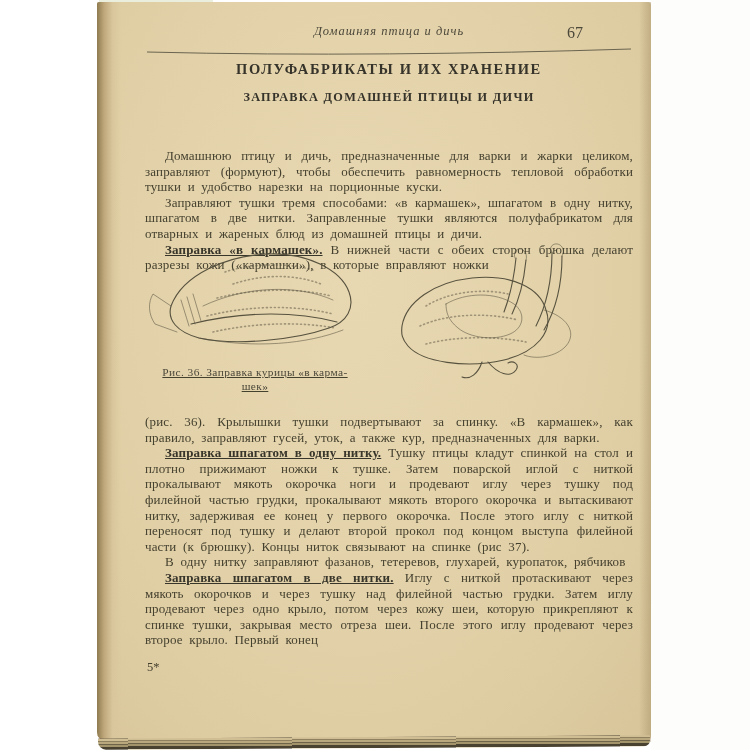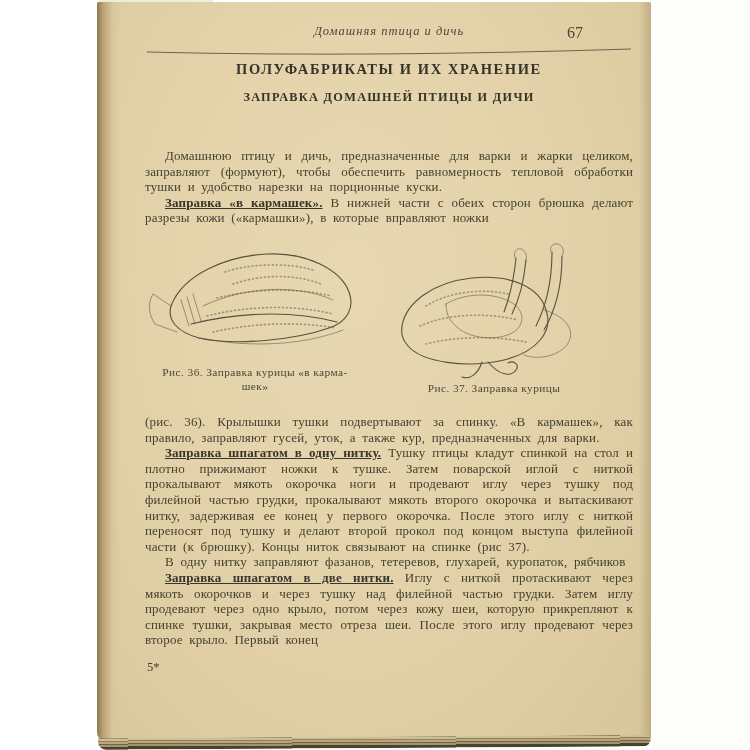--- a/index.html
+++ b/index.html
@@ -27,21 +27,21 @@
   .head-rule{top:41px;height:10px;}
   .h1{top:59px;font-weight:bold;font-size:14.5px;letter-spacing:1.6px;text-align:center;color:#36332a;}
   .h2{top:88px;font-weight:bold;font-size:12.3px;letter-spacing:1.3px;text-align:center;color:#36332a;}
   .bodytext{font-size:13px;line-height:15.6px;text-align:justify;word-spacing:3.2px;letter-spacing:.15px;}
   .tb1{top:100px;margin-top:46px;}
   .tb2{top:412px;}
   .para{margin:0;}
   .para.indent{text-indent:20px;}
   .para b{color:#38352a;text-decoration:underline;}
   .figures{top:240px;height:170px;}
-  .figwrap{position:absolute;}
+  .figwrap{position:absolute;text-decoration:underline;}
   .fig1{left:-10px;top:0;width:240px;}
   .fig2{left:238px;top:0;width:222px;}
   .figcaption{font-size:11.4px;line-height:13.5px;text-align:center;color:#4c483a;
         letter-spacing:.4px;margin-top:2px;}
   .sketch{display:block;margin:0 auto;}
   .sketch path{fill:none;stroke:#57523f;stroke-width:1.1;stroke-linecap:round;}
   .sketch .shade{stroke-width:1;opacity:.55;}
   .sketch .stipple{stroke-dasharray:1 3;stroke-width:1.6;opacity:.5;}
   .signature{position:absolute;left:50px;top:658px;font-size:12.5px;color:#45412f;}
 </style>
@@ -65,20 +65,21 @@
       <svg width="488" height="10" viewBox="0 0 488 10">
         <path d="M2,5 C160,9 330,7 486,2" fill="none" stroke="#6a6450" stroke-width="1"></path>
       </svg>
     </div>
 
     <div class="col h2">ЗАПРАВКА ДОМАШНЕЙ ПТИЦЫ И ДИЧИ</div>
     <div class="col h1">ПОЛУФАБРИКАТЫ И ИХ ХРАНЕНИЕ</div>
 
     <div class="col bodytext tb1">
       <p class="para indent"><span>Домашнюю птицу и дичь, предназначенные для варки и жарки целиком, заправляют (формуют), чтобы обеспечить равномерность тепловой обработки тушки и удобство нарезки на порционные куски.</span></p>
+      <p class="para indent"><span>Заправляют тушки тремя способами: «в кармашек», шпагатом в одну нитку, шпагатом в две нитки. Заправленные тушки являются полуфабрикатом для отварных и жареных блюд из домашней птицы и дичи.</span></p>
       <p class="para indent"><b>Заправка «в кармашек».</b><span> В нижней части с обеих сторон брюшка делают разрезы кожи («кармашки»), в которые вправляют ножки</span></p>
     </div>
 
     <div class="col figures">
 
       <div class="figwrap fig1">
         <svg class="sketch" width="236" height="122" viewBox="0 0 236 122">
           <path d="M34,64 C46,32 90,14 130,12 C170,10 204,28 212,50 C218,66 210,80 192,86 C158,98 98,104 62,96 C40,90 30,78 34,64 Z"></path>
           <path d="M34,64 L16,52 C11,60 11,72 18,82 L40,90" class="shade"></path>
           <path d="M44,58 L52,84 M50,55 L58,82 M56,52 L64,79" class="shade"></path>
@@ -105,21 +106,20 @@
           <path d="M165,10 C162,2 172,-1 176,5 C179,9 176,14 176,14" class="shade"></path>
           <path d="M16,84 C20,60 48,40 86,36 C126,32 154,46 160,68 C168,90 150,110 118,118 C80,127 36,120 22,104 C16,97 15,92 16,84 Z"></path>
           <path d="M60,62 C80,50 110,50 128,62 C140,71 138,86 124,92 C108,99 84,96 72,86 C62,78 60,70 60,62 Z" class="shade"></path>
           <path d="M158,68 C180,74 192,90 180,104 C170,115 150,118 138,113" class="shade"></path>
           <path d="M96,120 C92,132 84,138 76,135 M102,120 C112,132 124,136 130,128 C134,122 127,118 122,121"></path>
           <path d="M40,64 C62,50 96,46 122,52" class="stipple"></path>
           <path d="M34,84 C60,72 100,70 132,78" class="stipple"></path>
           <path d="M40,102 C70,94 110,94 140,100" class="stipple"></path>
         </svg>
         <div class="figcaption">
-          <div>Рис. 37. Заправка курицы</div>
         </div>
       </div>
     </div>
 
     <div class="col bodytext tb2">
       <p class="para"><span>(рис. 36). Крылышки тушки подвертывают за спинку. «В кармашек», как правило, заправляют гусей, уток, а также кур, предназначенных для варки.</span></p>
       <p class="para indent"><b>Заправка шпагатом в одну нитку.</b><span> Тушку птицы кладут спинкой на стол и плотно прижимают ножки к тушке. Затем поварской иглой с ниткой прокалывают мякоть окорочка ноги и продевают иглу через тушку под филейной частью грудки, прокалывают мякоть второго окорочка и вытаскивают нитку, задерживая ее конец у первого окорочка. После этого иглу с ниткой переносят под тушку и делают второй прокол под концом выступа филейной части (к брюшку). Концы ниток связывают на спинке (рис 37).</span></p>
       <p class="para indent"><span>В одну нитку заправляют фазанов, тетеревов, глухарей, куропаток, рябчиков</span></p>
       <p class="para indent"><b>Заправка шпагатом в две нитки.</b><span> Иглу с ниткой протаскивают через мякоть окорочков и через тушку над филейной частью грудки. Затем иглу продевают через одно крыло, потом через кожу шеи, которую прикрепляют к спинке тушки, закрывая место отреза шеи. После этого иглу продевают через второе крыло. Первый конец</span></p>
     </div>

